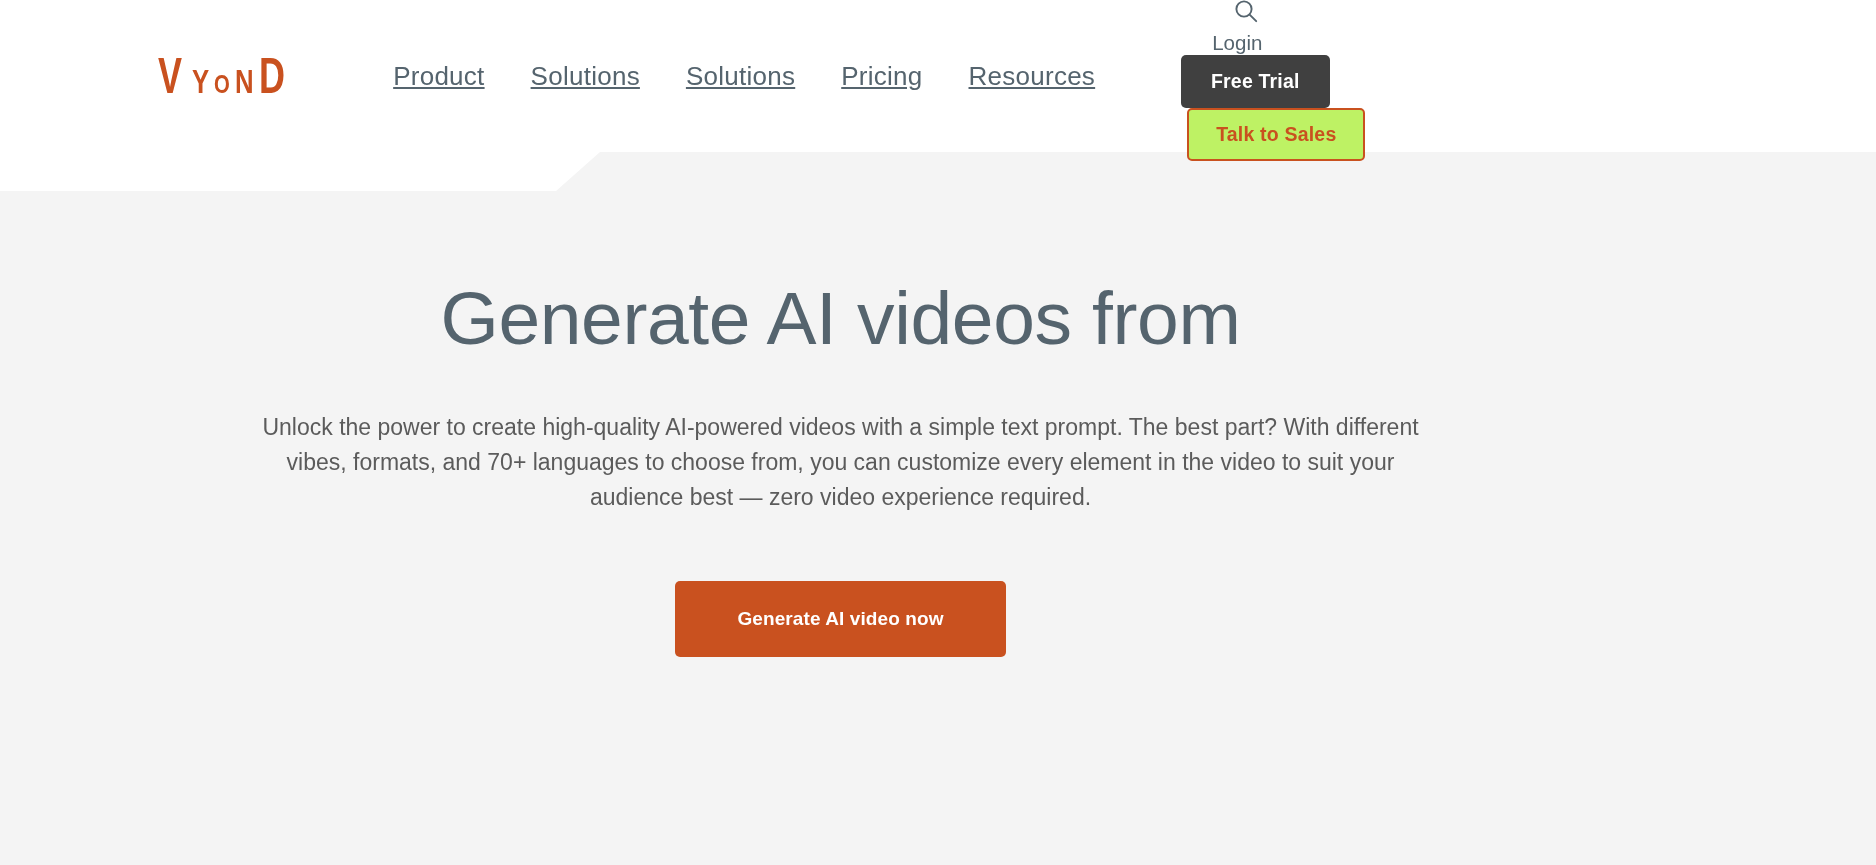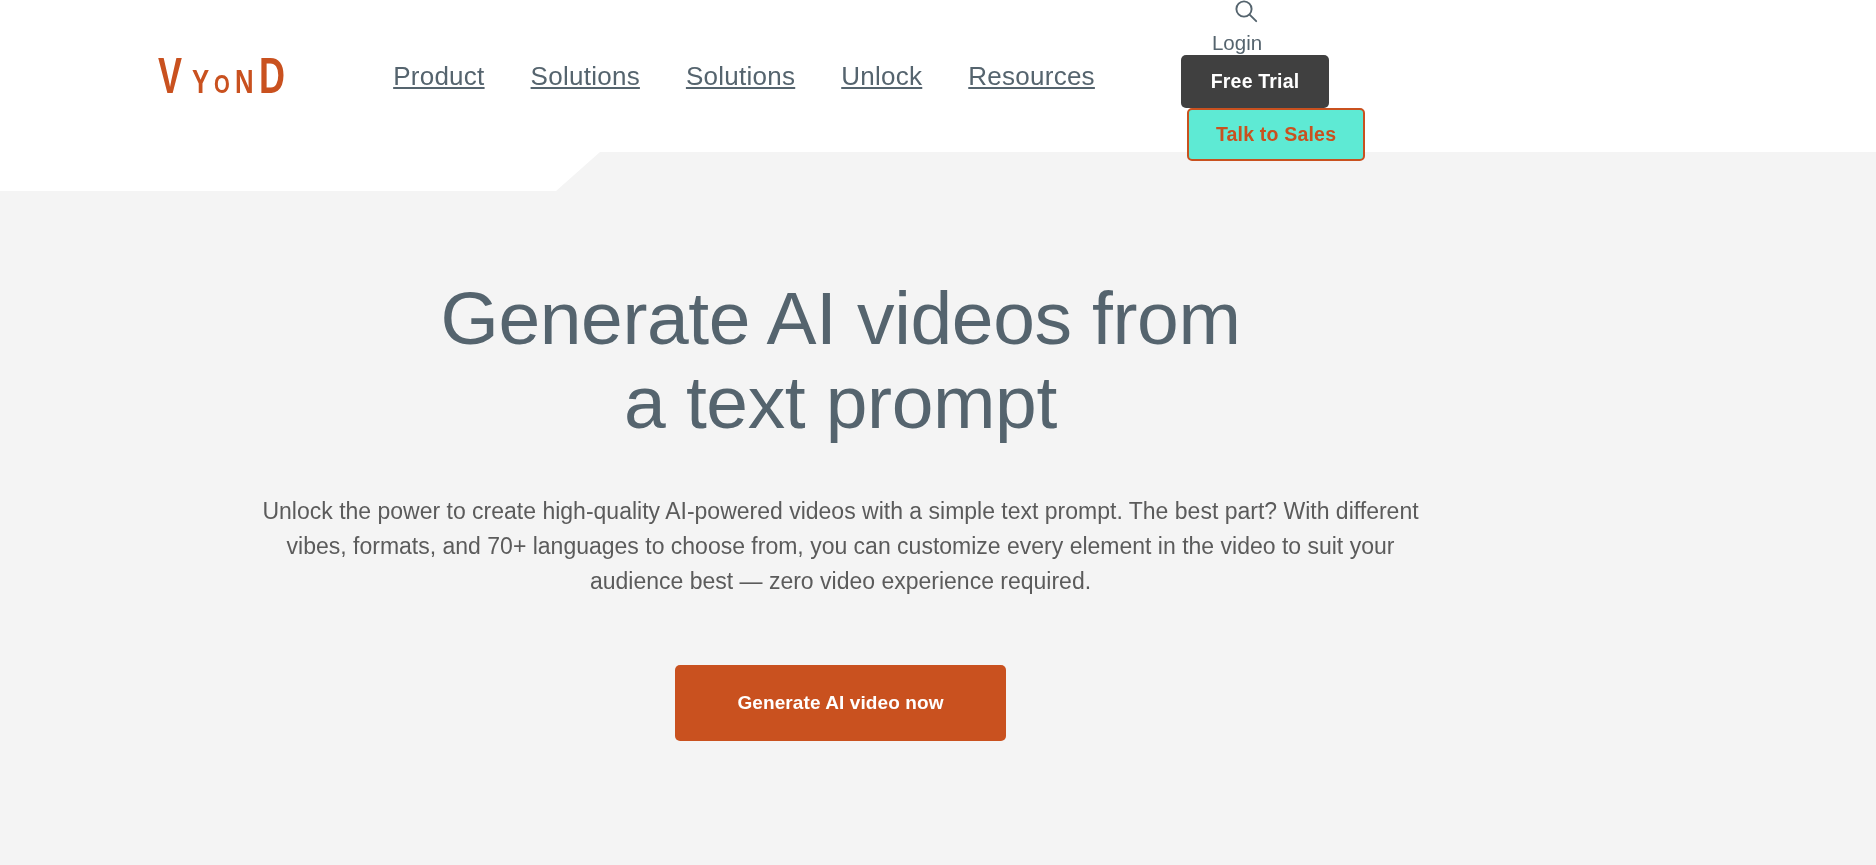--- a/index.html
+++ b/index.html
@@ -123,21 +123,21 @@
     border: none;
     border-radius: 5px;
     padding: 15px 30px;
     cursor: pointer;
     font-family: "Liberation Sans", sans-serif;
     white-space: nowrap;
     letter-spacing: 0.01em;
   }
 
   .btn-talk-sales {
-    background: #5eead4;
+    background: #bef264;
     color: #c9511f;
     font-size: 19.5px;
     font-weight: 700;
     border: 2.5px solid #c9511f;
     border-radius: 5px;
     padding: 13px 27px;
     cursor: pointer;
     margin-left: 42px;
     font-family: "Liberation Sans", sans-serif;
     white-space: nowrap;
@@ -207,21 +207,21 @@
       <span class="small">Y</span>
       <span class="small lo">O</span>
       <span class="small">N</span>
       <span class="big">D</span>
     </div>
 
     <nav class="nav-links">
       <a class="nav-link">Product</a>
       <a class="nav-link">Solutions</a>
       <a class="nav-link">Solutions</a>
-      <a class="nav-link">Unlock</a>
+      <a class="nav-link">Pricing</a>
       <a class="nav-link">Resources</a>
     </nav>
 
     <div class="nav-right">
 
       <div class="search-btn">
         <svg width="26" height="26" viewBox="0 0 26 26" fill="none" aria-hidden="true">
           <circle cx="11" cy="11" r="7.6" stroke="#55646e" stroke-width="1.9"></circle>
           <line x1="16.6" y1="16.6" x2="23.2" y2="23.2" stroke="#55646e" stroke-width="1.9" stroke-linecap="round"></line>
         </svg>
@@ -232,21 +232,20 @@
       <button class="btn-free-trial">Free Trial</button>
 
       <button class="btn-talk-sales">Talk to Sales</button>
     </div>
   </div>
 
   <section class="hero">
 
     <h1 class="hero-title">
       <span class="line">Generate AI videos from</span>
-      <span class="line">a text prompt</span>
     </h1>
 
     <p class="hero-sub">Unlock the power to create high-quality AI-powered videos with a simple text prompt. The best part? With different vibes, formats, and 70+ languages to choose from, you can customize every element in the video to suit your audience best — zero video experience required.</p>
 
     <div class="hero-cta-wrap">
       <button class="btn-hero-cta">Generate AI video now</button>
     </div>
 
   </section>
 

